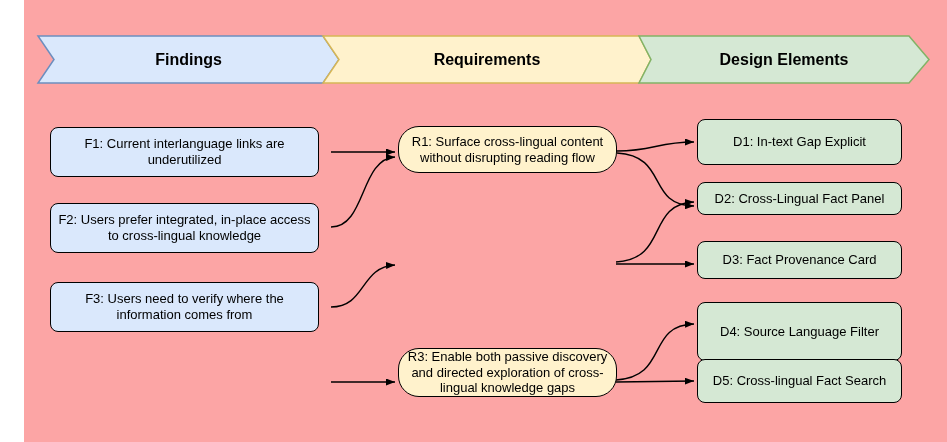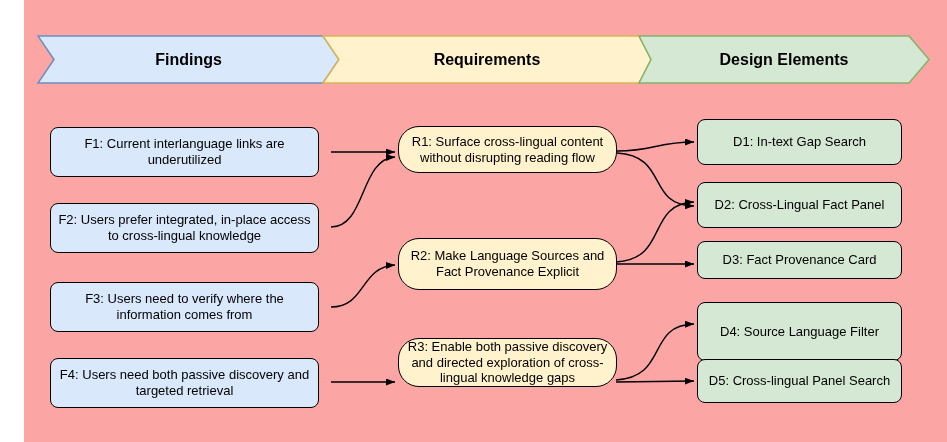--- a/index.html
+++ b/index.html
@@ -28,23 +28,23 @@
   }
   .node-finding{background:#dae8fc;left:26px;width:269px;}
   .node-requirement{background:#fff2cc;left:374px;width:219px;border-radius:21px;}
   .node-design{background:#d5e8d4;left:673px;width:205px;}
   #f1{top:127px;height:50px;}
   #f2{top:203px;height:50px;}
   #f3{top:282px;height:50px;}
   #f4{top:358px;height:50px;}
   #r1{top:126px;height:47px;}
   #r2{top:238px;height:52px;}
-  #r3{top:338px;height:49px;}
+  #r3{top:348px;height:49px;}
   #d1{top:119px;height:46px;}
-  #d2{top:182px;height:46px;}
+  #d2{top:182px;height:33px;}
   #d3{top:241px;height:38px;}
   #d4{top:302px;height:59px;}
   #d5{top:359px;height:44px;}
 </style>
 </head>
 <body>
 
 <div id="canvas">
 
   <svg id="layer-svg" viewBox="0 0 947 442" xmlns="http://www.w3.org/2000/svg">
@@ -72,25 +72,23 @@
     </g>
   </svg>
 
   <div class="stage-label" style="left:14px;width:301px;">Findings</div>
   <div class="stage-label" style="left:299px;width:328px;">Requirements</div>
   <div class="stage-label" style="left:615px;width:290px;">Design Elements</div>
 
   <div id="f1" class="node node-finding">F1: Current interlanguage links are underutilized</div>
   <div id="f2" class="node node-finding">F2: Users prefer integrated, in-place access to cross-lingual knowledge</div>
   <div id="f3" class="node node-finding">F3: Users need to verify where the information comes from</div>
-  <div id="f4" class="node node-finding">F4: Users need both passive discovery and targeted retrieval</div>
 
   <div id="r1" class="node node-requirement">R1: Surface cross-lingual content without disrupting reading flow</div>
-  <div id="r2" class="node node-requirement">R2:  Make Language Sources and Fact Provenance Explicit</div>
   <div id="r3" class="node node-requirement">R3: Enable both passive discovery and directed exploration of cross-lingual knowledge gaps</div>
 
-  <div id="d1" class="node node-design">D1: In-text Gap Search</div>
+  <div id="d1" class="node node-design">D1: In-text Gap Explicit</div>
   <div id="d2" class="node node-design">D2: Cross-Lingual Fact Panel</div>
   <div id="d3" class="node node-design">D3: Fact Provenance Card</div>
   <div id="d4" class="node node-design">D4: Source Language Filter</div>
-  <div id="d5" class="node node-design">D5:  Cross-lingual Panel Search</div>
+  <div id="d5" class="node node-design">D5:  Cross-lingual Fact Search</div>
 
 </div>
 
 </body></html>

